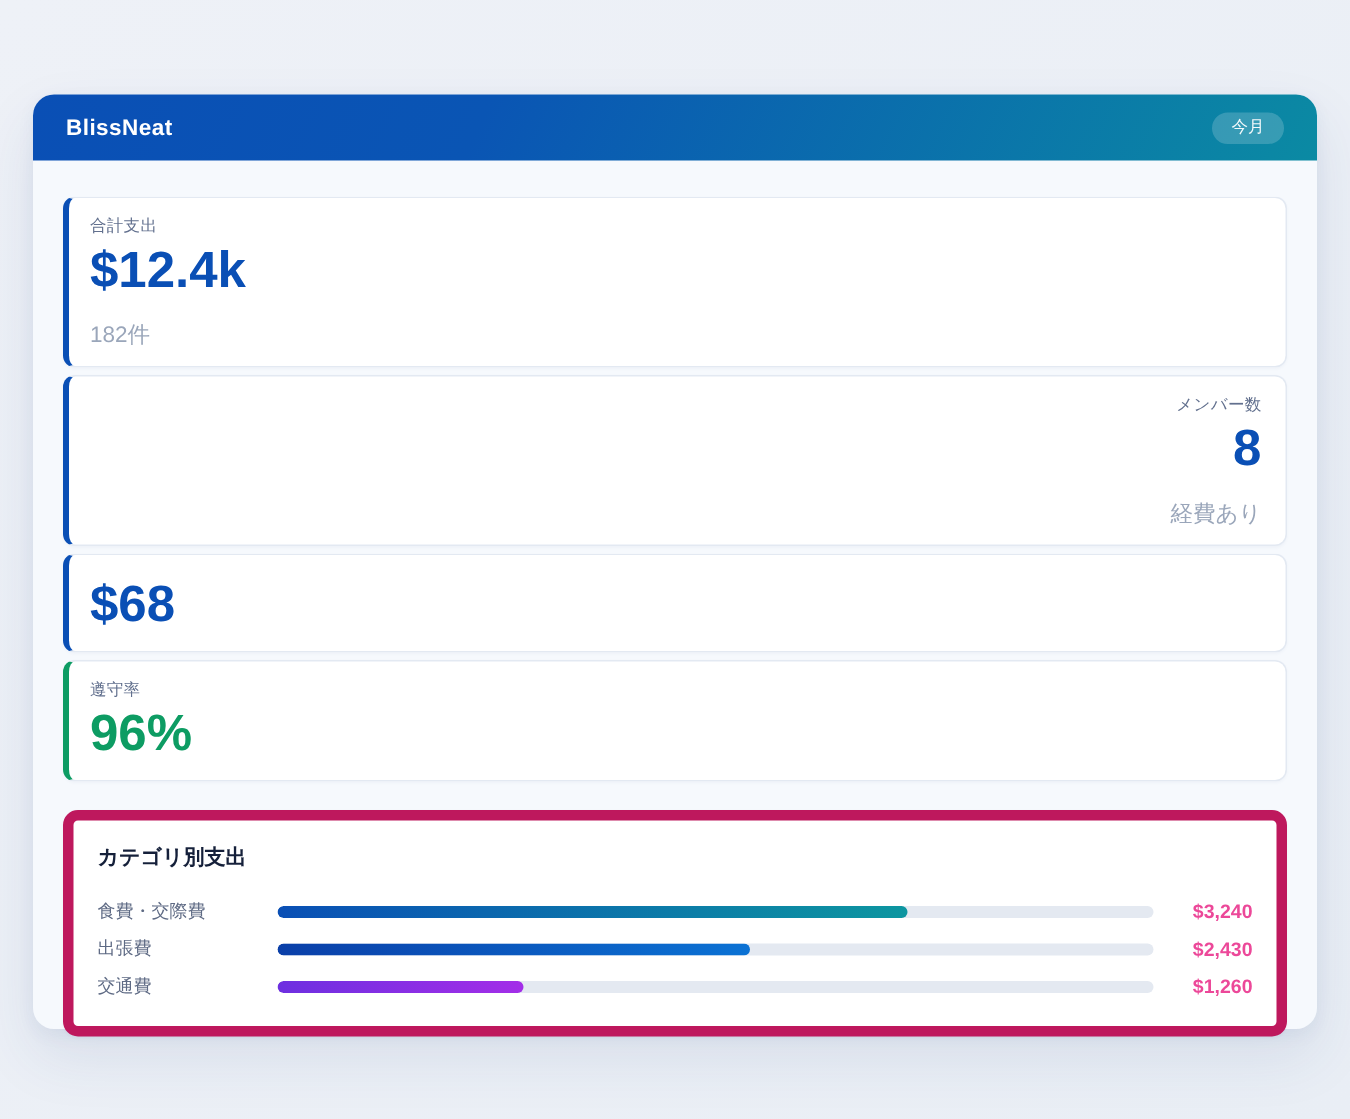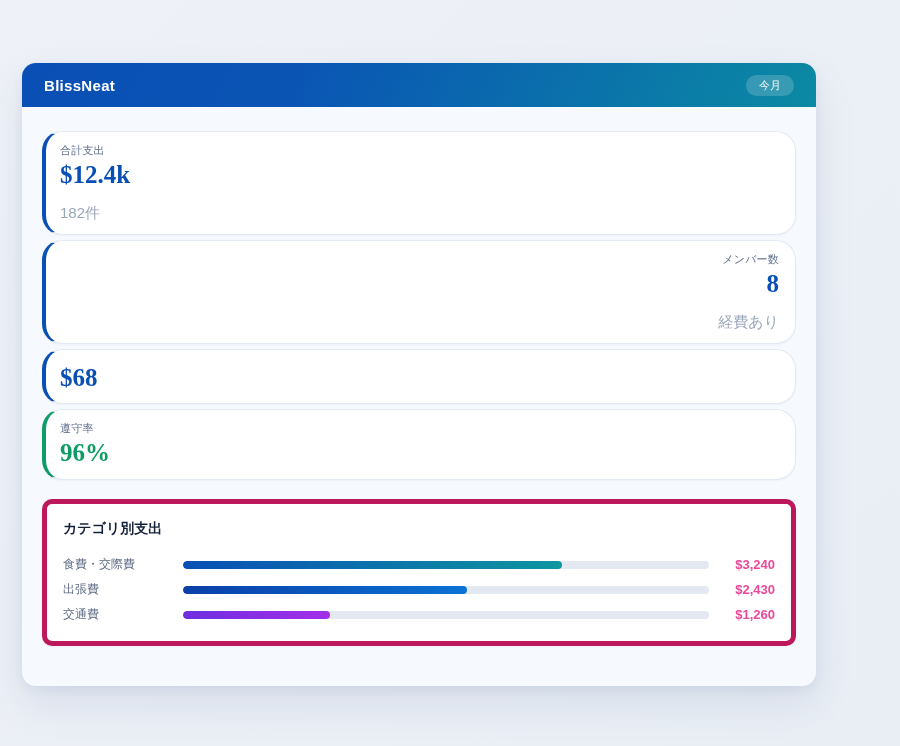--- a/index.html
+++ b/index.html
@@ -6,21 +6,21 @@
   html, body { width: 900px; height: 746px; }
   body {
     font-family: "Liberation Sans", "DejaVu Sans", sans-serif;
     background: linear-gradient(135deg, #eef1f7 0%, #e9eef5 100%);
     position: relative;
     overflow: hidden;
   }
   .app {
     position: absolute;
     left: 22px; top: 63px;
-    width: 794px; height: 623px;
+    width: 856px; height: 623px;
     background: #f6f9fd;
     border-radius: 14px;
     box-shadow: 0 18px 40px rgba(40, 70, 130, 0.10), 0 4px 12px rgba(40,70,130,0.06);
   }
   .app-header {
     height: 44px;
     border-radius: 14px 14px 0 0;
     background: linear-gradient(115deg, #0a4fb5 0%, #0a55b4 35%, #0b8aa3 100%);
     display: flex;
     align-items: center;
@@ -40,46 +40,45 @@
     border-radius: 999px;
     padding: 5px 13px;
     line-height: 1;
     cursor: pointer;
   }
   .content { padding: 24px 20px 0 20px; }
   .stat-card {
     background: #ffffff;
     border: 1px solid #e3e9f2;
     border-left: 4px solid #0a4fb5;
-    border-radius: 20px;
+    border-radius: 8px;
     padding: 11px 16px 11px 14px;
     margin-bottom: 5px;
     box-shadow: 0 1px 2px rgba(40,70,130,0.04);
   }
   .stat-label {
     font-size: 11px;
     color: #62708e;
     letter-spacing: 0.2px;
   }
   .stat-value {
-    font-size: 25px;
+    font-size: 34px;
     font-weight: 800;
     color: #0a4fb5;
     line-height: 1.15;
     margin-top: 3px;
-    font-family: Liberation Serif, serif;
   }
   .stat-sub {
     font-size: 15px;
     color: #9aa6ba;
     margin-top: 14px;
   }
   .category-card {
     background: #ffffff;
-    border: 5px solid #be185d;
+    border: 7px solid #be185d;
     border-radius: 10px;
     margin-top: 19px;
     padding: 16px 16px 14px 16px;
     box-shadow: 0 1px 2px rgba(40,70,130,0.04);
   }
   .category-title {
     font-size: 14px;
     font-weight: bold;
     color: #15203a;
     margin-bottom: 14px;

